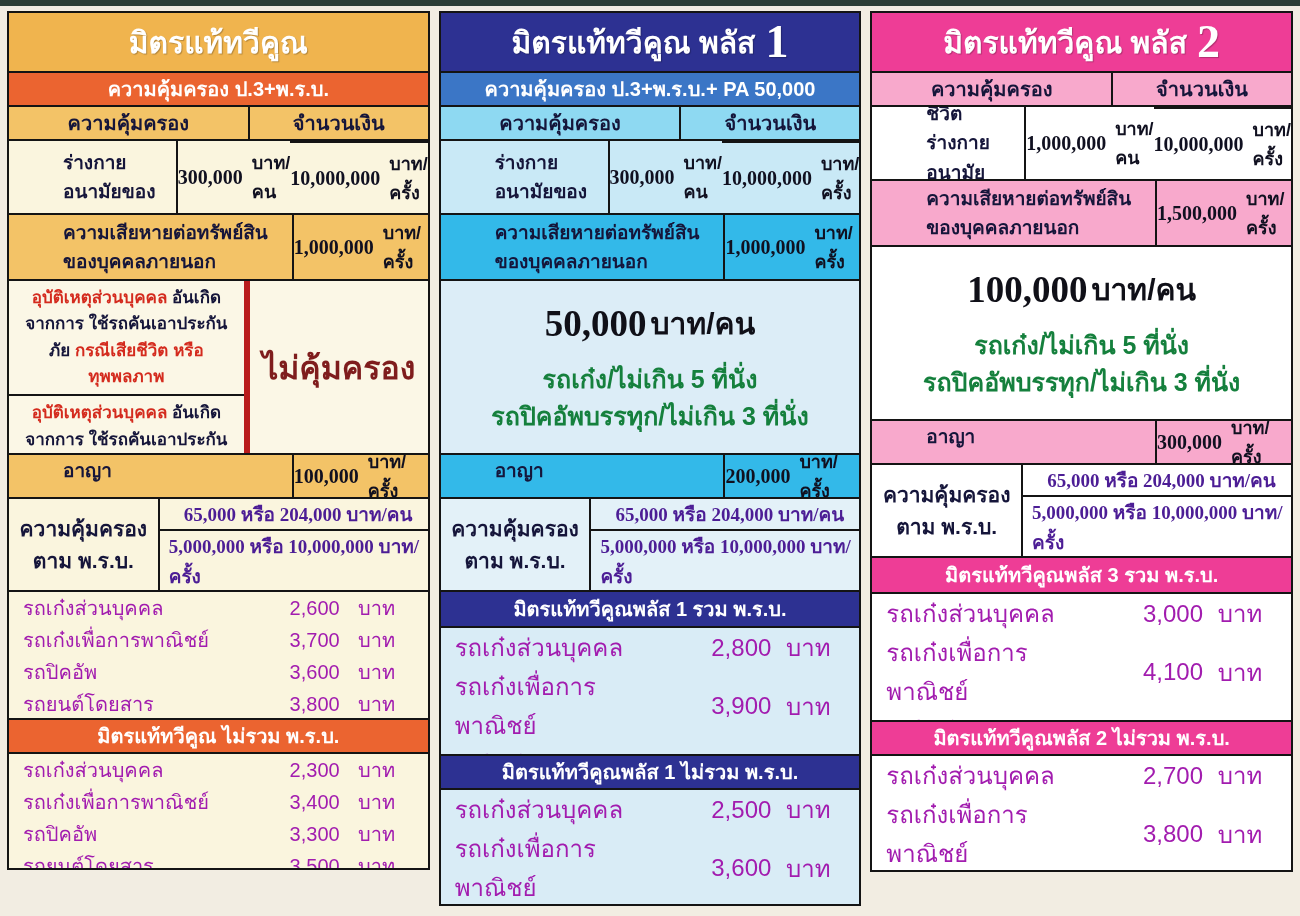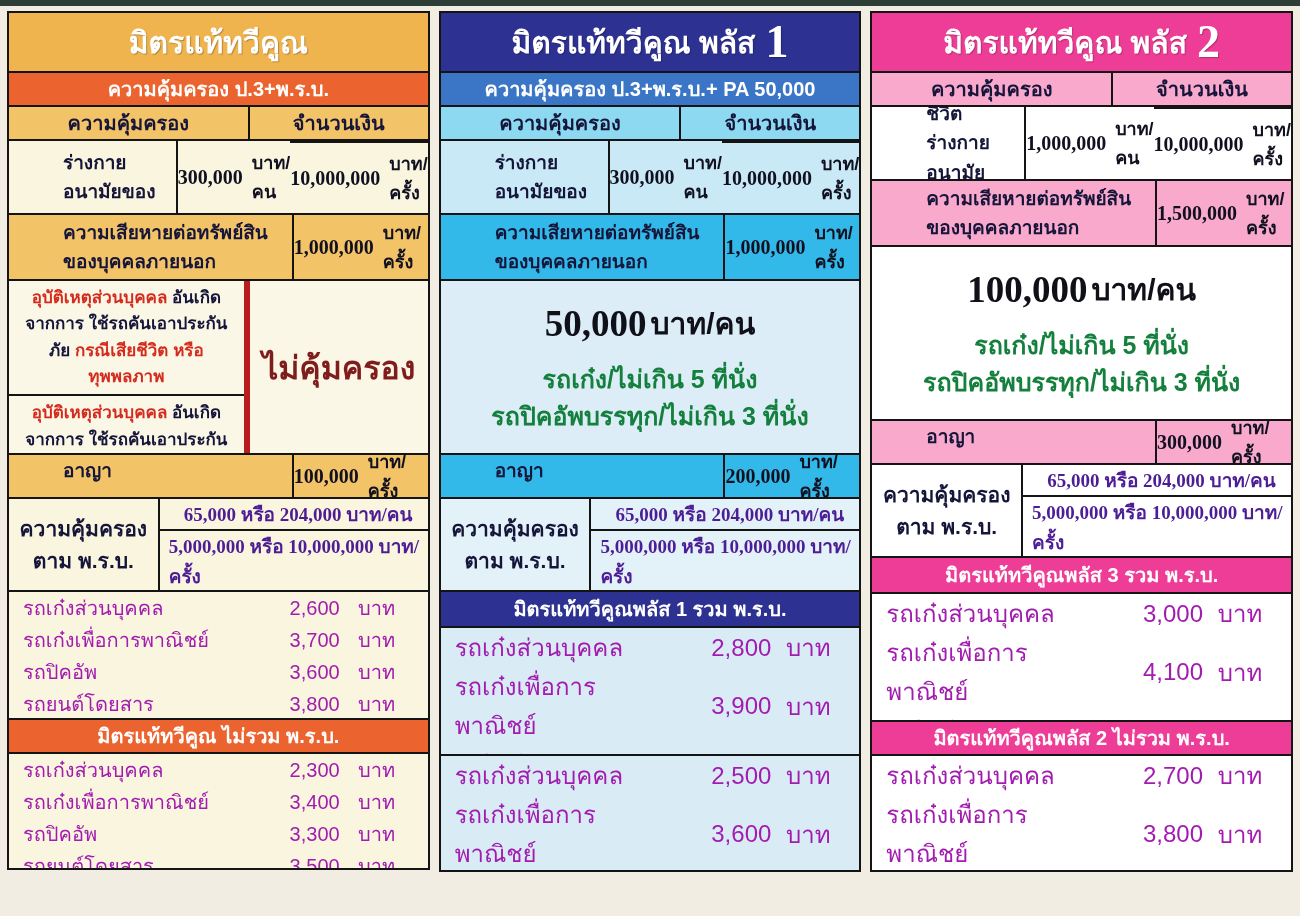--- a/index.html
+++ b/index.html
@@ -330,20 +330,23 @@
         <span class="price-label">รถเก๋งเพื่อการพาณิชย์</span>
         <span class="price-num">3,900</span>
         <span class="price-unit">บาท</span>
       </div>
       <div class="price-row">
         <span class="price-label">รถปิคอัพ</span>
         <span class="price-num">3,800</span>
         <span class="price-unit">บาท</span>
       </div>
     </div>
+    <div class="sec price-head second">
+      <span>มิตรแท้ทวีคูณพลัส 1 ไม่รวม พ.ร.บ.</span>
+    </div>
     <div class="sec price-rows block2">
       <div class="price-row">
         <span class="price-label">รถเก๋งส่วนบุคคล</span>
         <span class="price-num">2,500</span>
         <span class="price-unit">บาท</span>
       </div>
       <div class="price-row">
         <span class="price-label">รถเก๋งเพื่อการพาณิชย์</span>
         <span class="price-num">3,600</span>
         <span class="price-unit">บาท</span>

